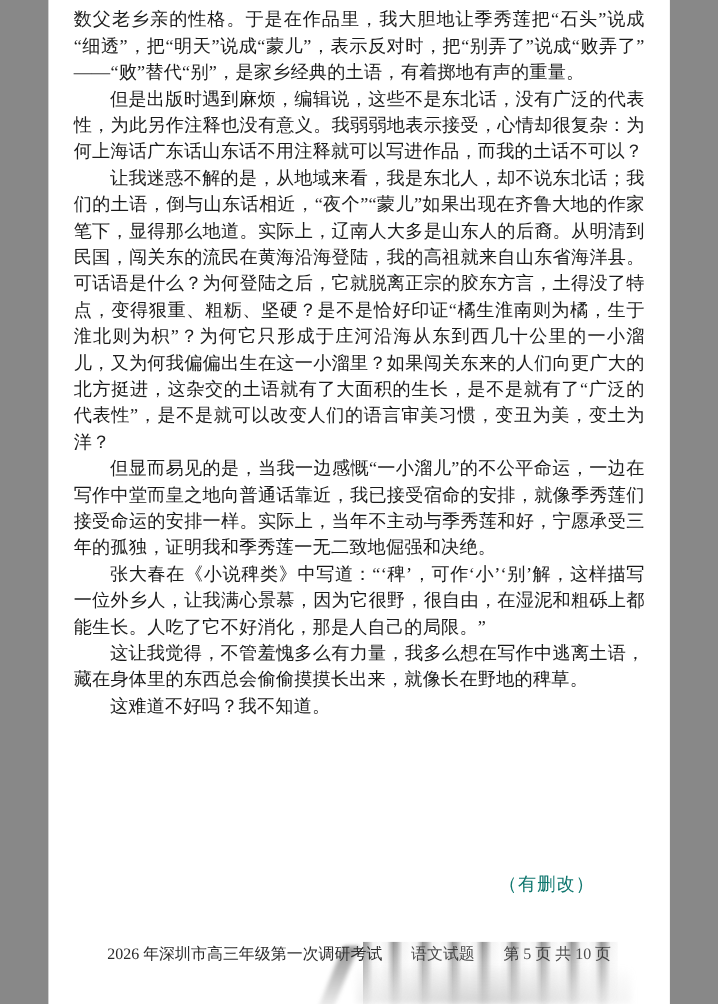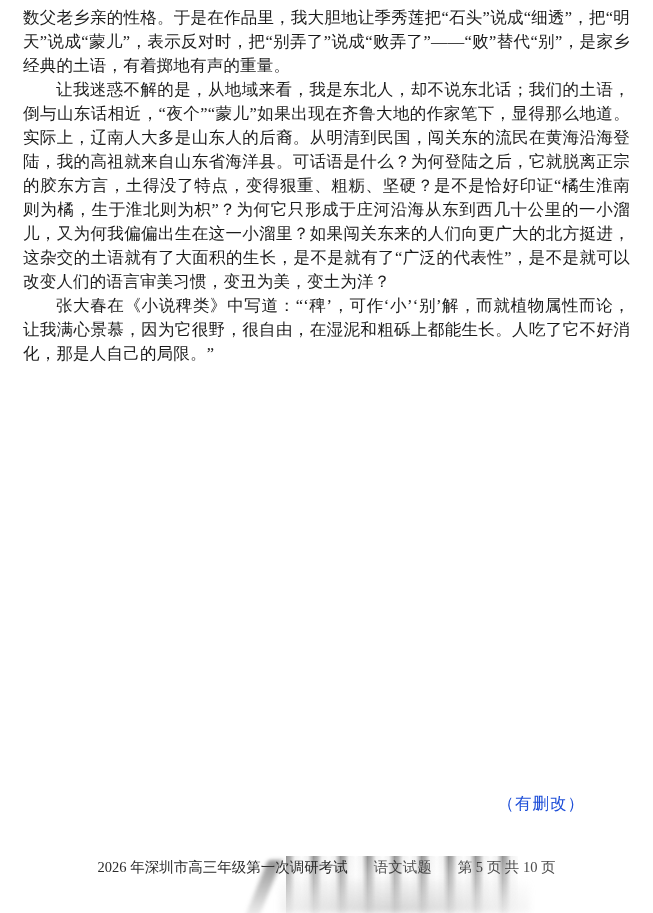--- a/index.html
+++ b/index.html
@@ -1,18 +1,18 @@
 <!DOCTYPE html>
 <html lang="zh"><head>
 <meta charset="utf-8">
 <style>
   html, body { margin: 0; padding: 0; background: #888; }
   .page {
     position: relative;
-    width: 653px;
+    width: 565px;
     height: 913px;
     margin: 0 auto;
     background: #ffffff;
     overflow: hidden;
     font-family: "Liberation Serif", "DejaVu Serif", serif;
     color: #1b1b1b;
   }
   .article {
     position: absolute;
     top: 6px;
@@ -27,21 +27,21 @@
     text-justify: inter-ideograph;
     letter-spacing: 0.2px;
     font-weight: 500;
   }
   .article p.indent { text-indent: 2em; }
   .attribution {
     position: absolute;
     top: 793px;
     right: 68px;
     font-size: 16.5px;
-    color: #1d4ed8;
+    color: #0f766e;
     letter-spacing: 1px;
   }
   .footer {
     position: absolute;
     top: 858px;
     left: 0;
     width: 100%;
     text-align: center;
     font-size: 14.5px;
     color: #2a2a2a;
@@ -92,22 +92,26 @@
     filter: blur(3px);
   }
 </style>
 </head>
 <body>
 
 <div class="page">
 
   <div class="article">
     <p>数父老乡亲的性格。于是在作品里，我大胆地让季秀莲把“石头”说成“细透”，把“明天”说成“蒙儿”，表示反对时，把“别弄了”说成“败弄了”——“败”替代“别”，是家乡经典的土语，有着掷地有声的重量。</p>
+    <p class="indent">但是出版时遇到麻烦，编辑说，这些不是东北话，没有广泛的代表性，为此另作注释也没有意义。我弱弱地表示接受，心情却很复杂：为何上海话广东话山东话不用注释就可以写进作品，而我的土话不可以？</p>
     <p class="indent">让我迷惑不解的是，从地域来看，我是东北人，却不说东北话；我们的土语，倒与山东话相近，“夜个”“蒙儿”如果出现在齐鲁大地的作家笔下，显得那么地道。实际上，辽南人大多是山东人的后裔。从明清到民国，闯关东的流民在黄海沿海登陆，我的高祖就来自山东省海洋县。可话语是什么？为何登陆之后，它就脱离正宗的胶东方言，土得没了特点，变得狠重、粗粝、坚硬？是不是恰好印证“橘生淮南则为橘，生于淮北则为枳”？为何它只形成于庄河沿海从东到西几十公里的一小溜儿，又为何我偏偏出生在这一小溜里？如果闯关东来的人们向更广大的北方挺进，这杂交的土语就有了大面积的生长，是不是就有了“广泛的代表性”，是不是就可以改变人们的语言审美习惯，变丑为美，变土为洋？</p>
-    <p class="indent">张大春在《小说稗类》中写道：“‘稗’，可作‘小’‘别’解，而就植物属性而论，让我满心景慕，因为它很野，很自由，在湿泥和粗砾上都能生长。人吃了它不好消化，那是人自己的局限。”</p>
+    <p class="indent">但显而易见的是，当我一边感慨“一小溜儿”的不公平命运，一边在写作中堂而皇之地向普通话靠近，我已接受宿命的安排，就像季秀莲们接受命运的安排一样。实际上，当年不主动与季秀莲和好，宁愿承受三年的孤独，证明我和季秀莲一无二致地倔强和决绝。</p>
+    <p class="indent">张大春在《小说稗类》中写道：“‘稗’，可作‘小’‘别’解，这样描写一位外乡人，让我满心景慕，因为它很野，很自由，在湿泥和粗砾上都能生长。人吃了它不好消化，那是人自己的局限。”</p>
+    <p class="indent">这让我觉得，不管羞愧多么有力量，我多么想在写作中逃离土语，藏在身体里的东西总会偷偷摸摸长出来，就像长在野地的稗草。</p>
+    <p class="indent">这难道不好吗？我不知道。</p>
   </div>
 
   <div class="attribution">（有删改）</div>
 
   <div class="footer">
     <span class="seg">2026 年深圳市高三年级第一次调研考试</span><span class="gap"></span><span class="seg smeared">语文试题</span><span class="gap"></span><span class="seg smeared">第 5 页  共 10 页</span>
   </div>
 
   <div class="smudge-cloud"></div>
   <div class="smudge"></div>

